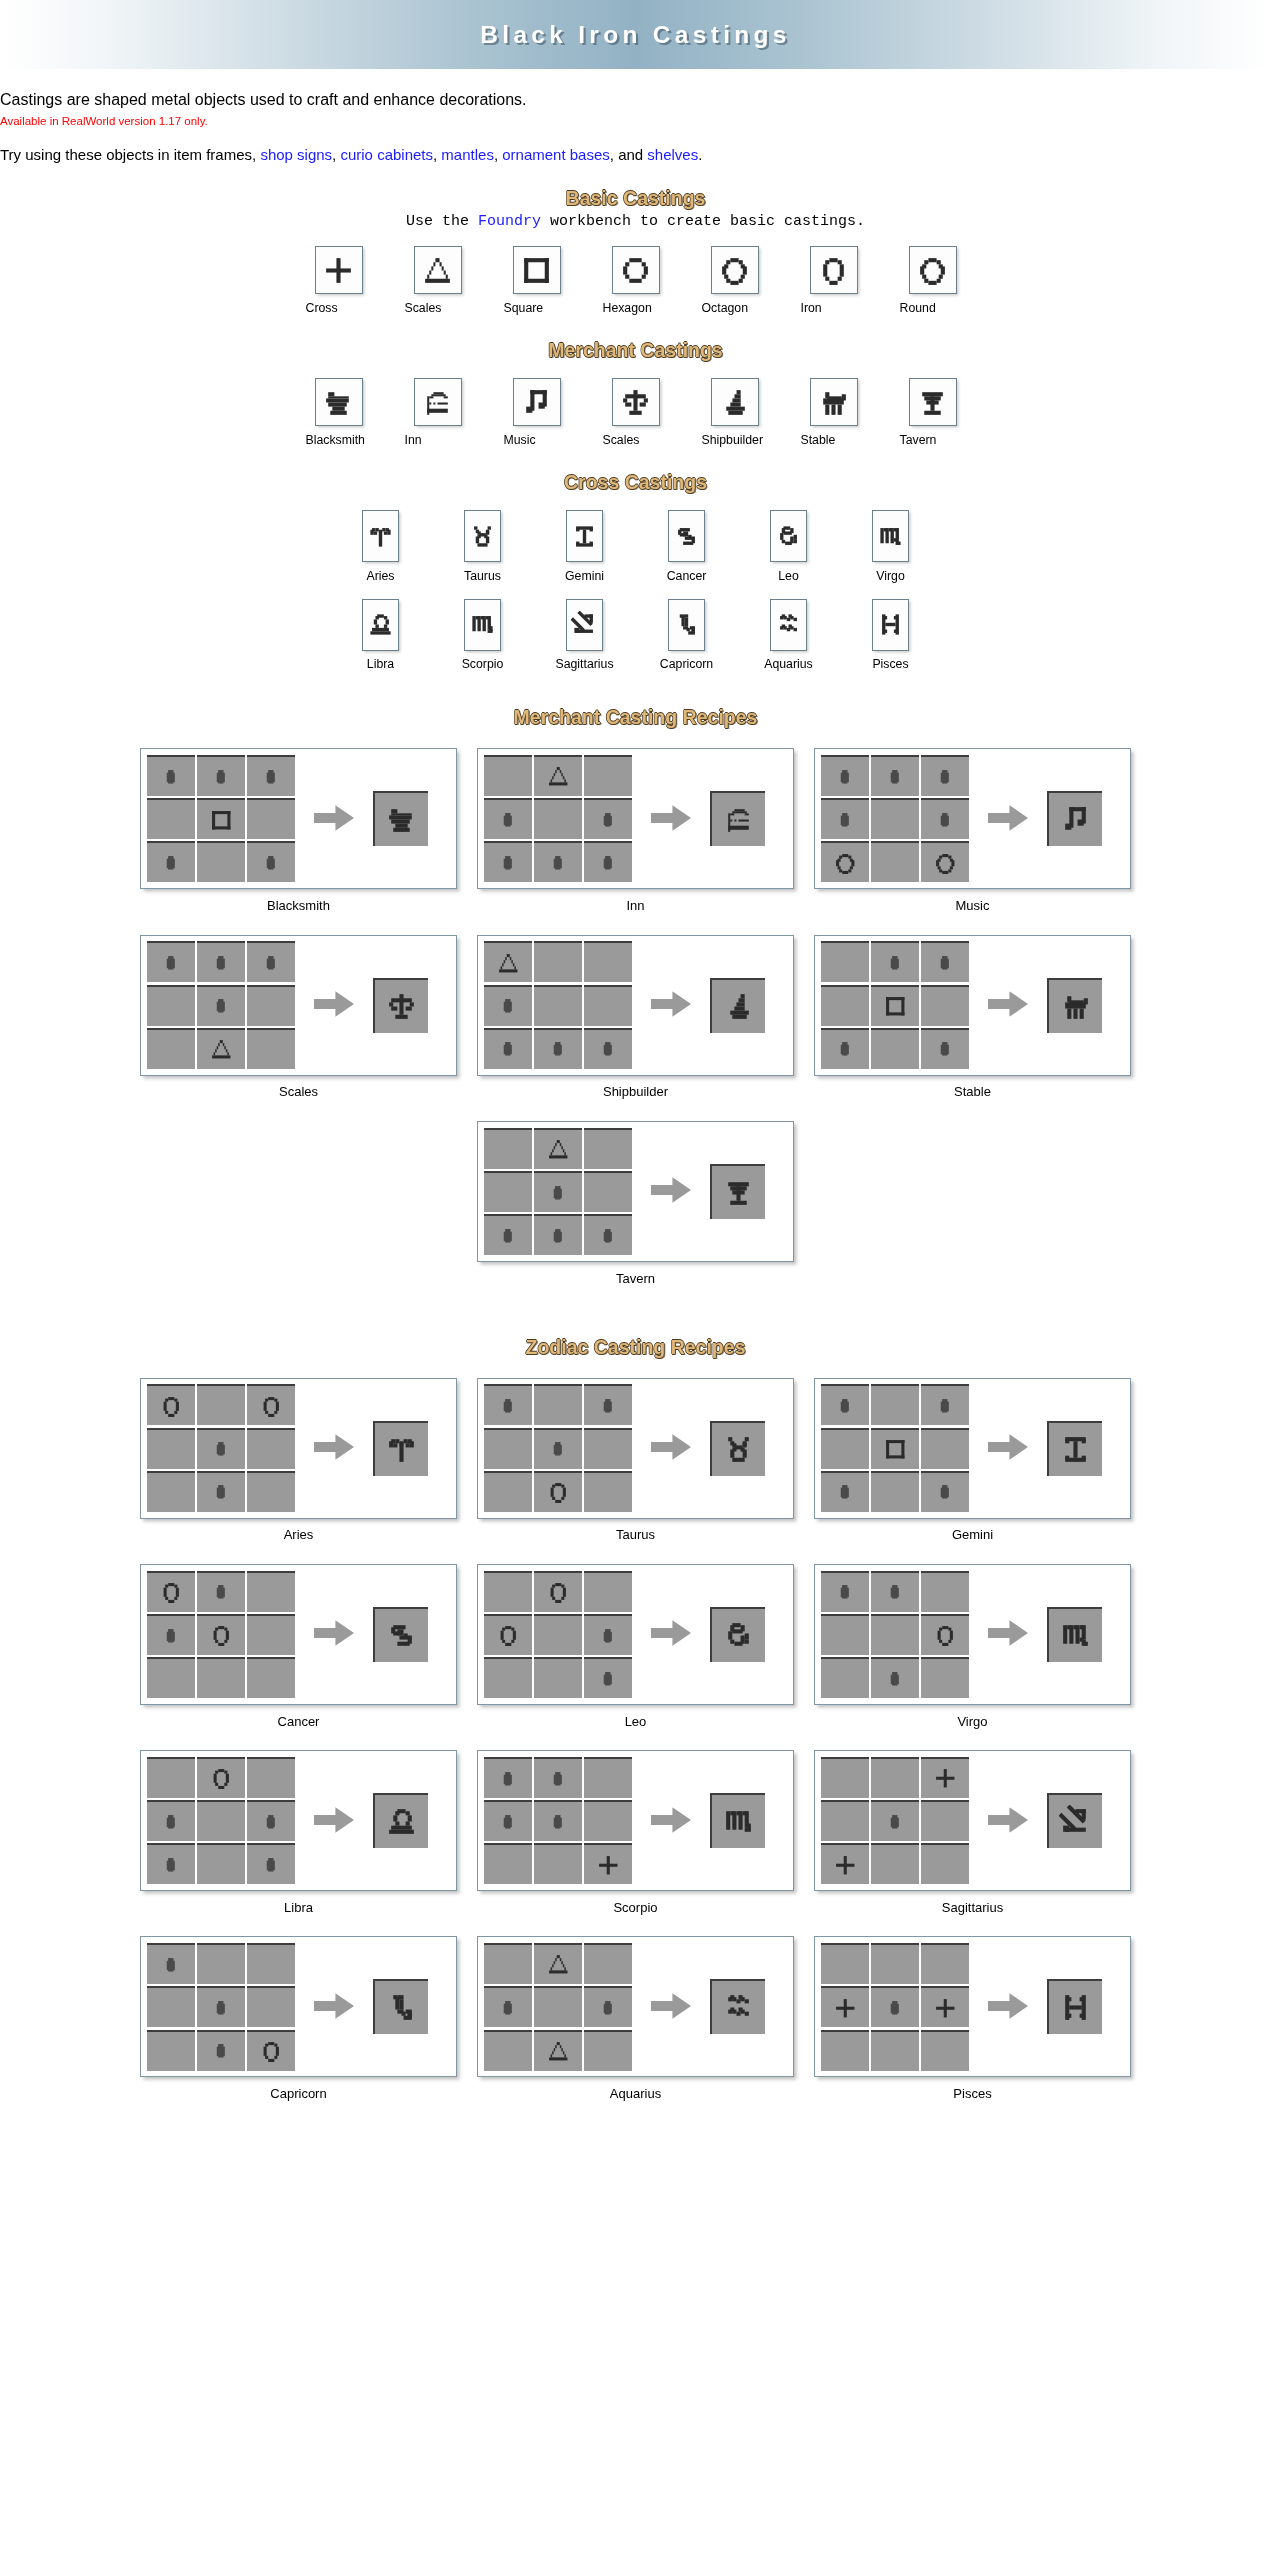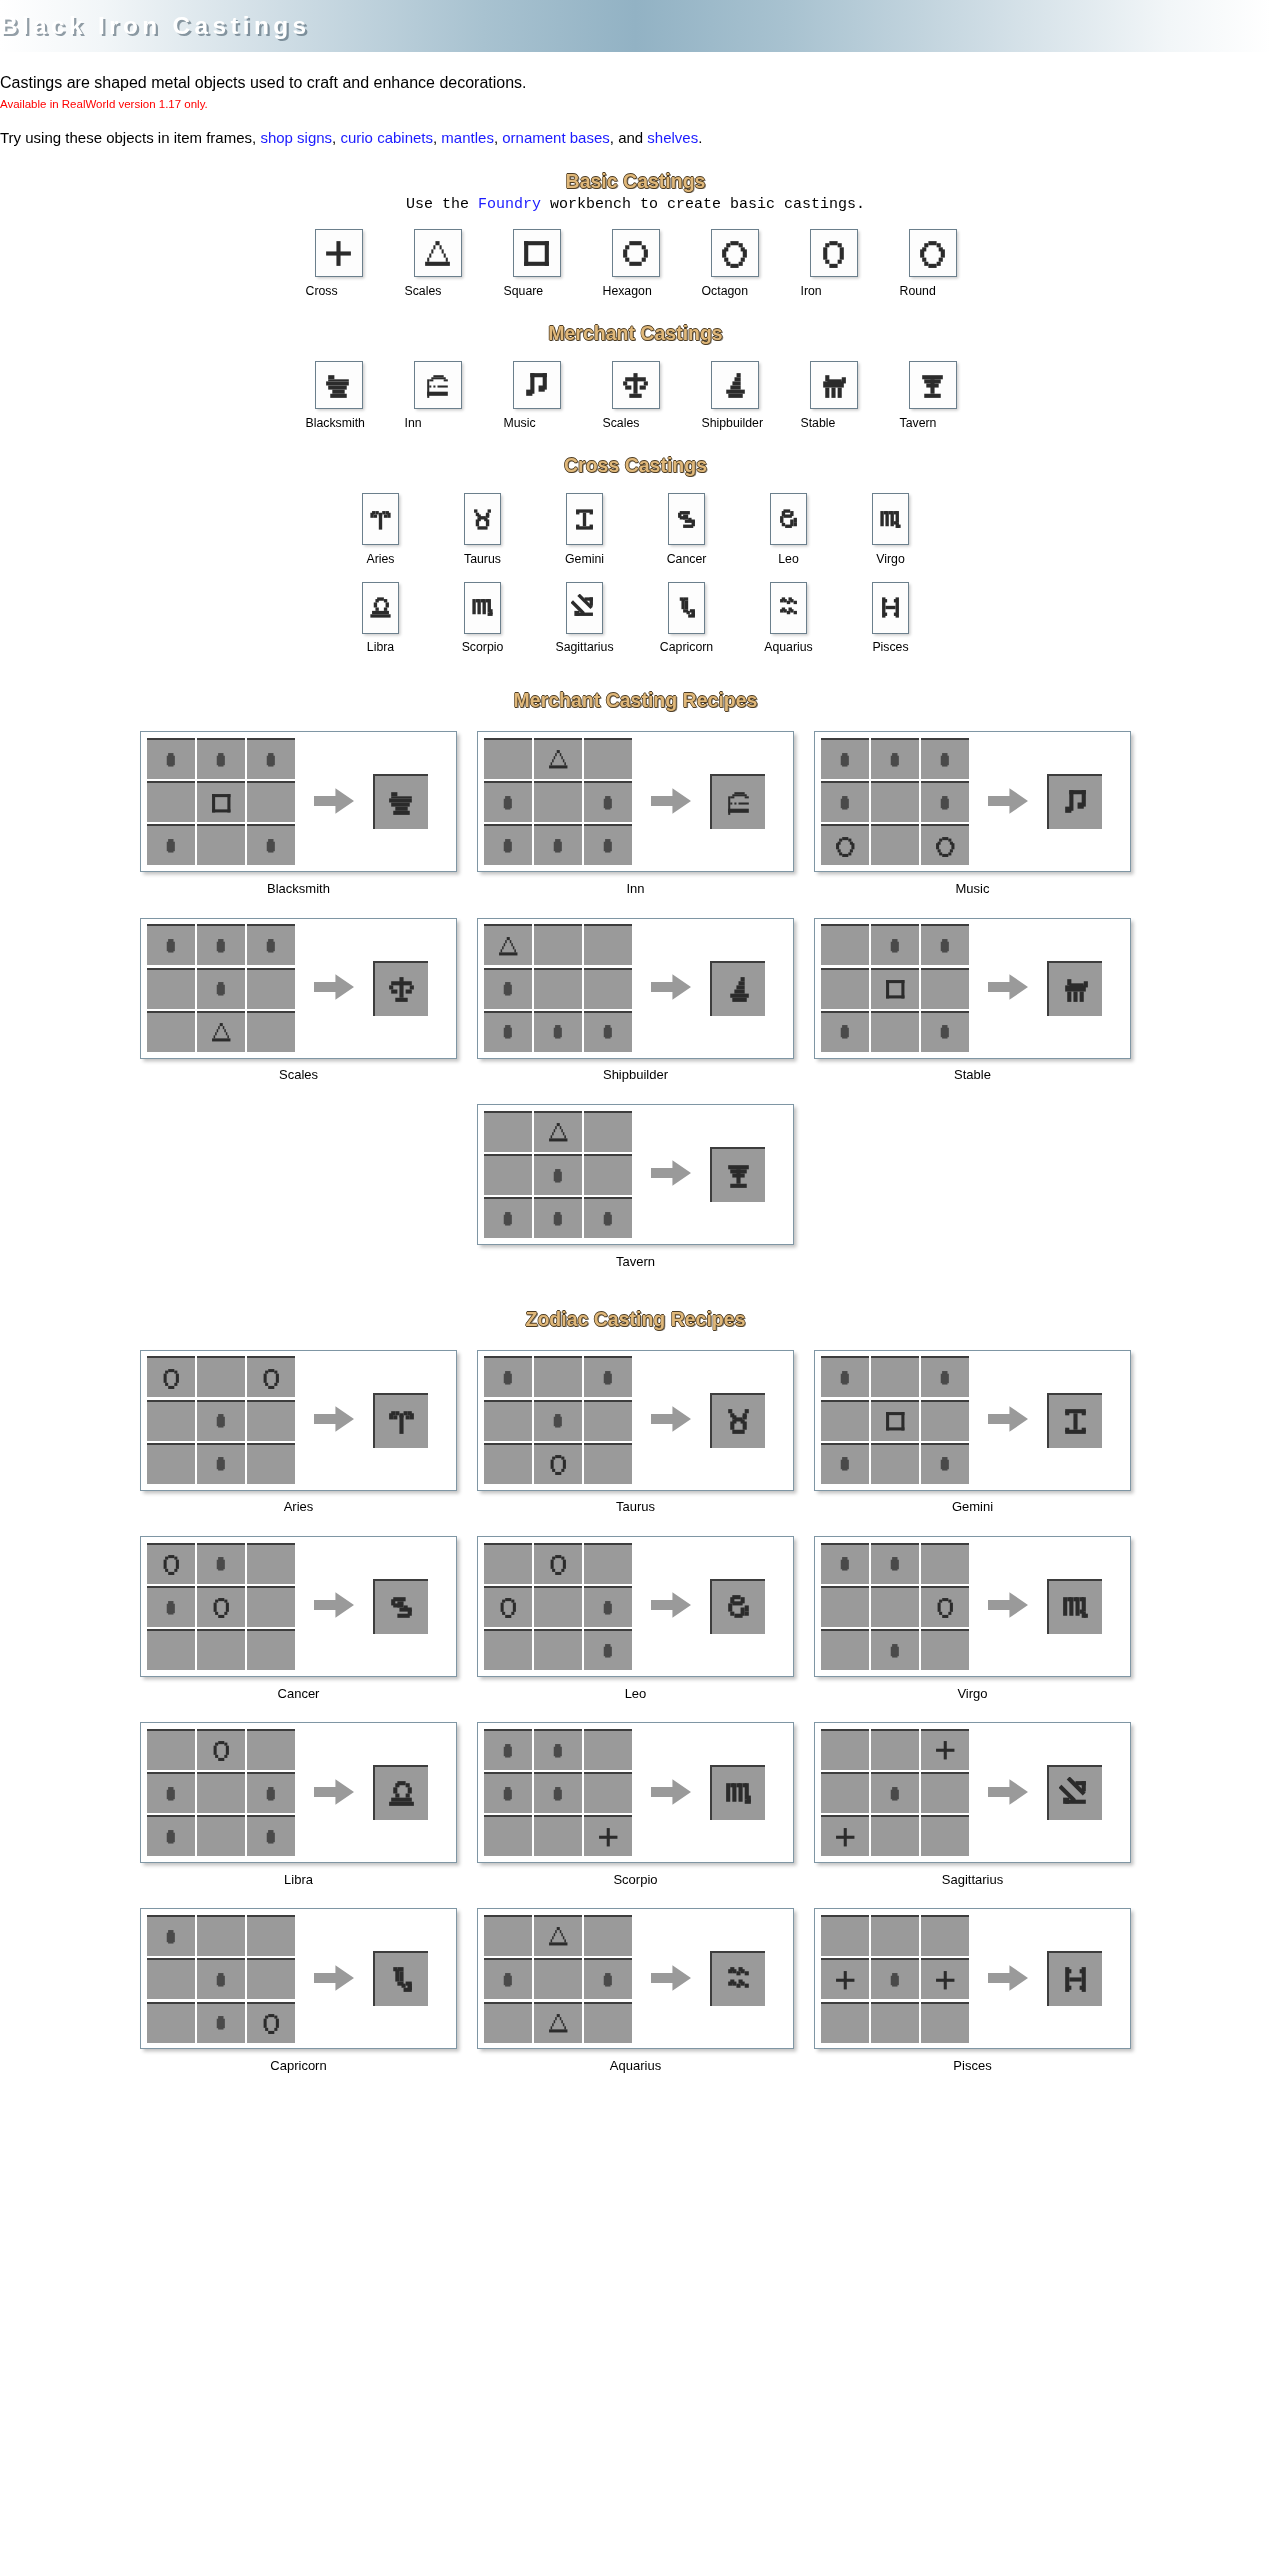--- a/index.html
+++ b/index.html
@@ -7,25 +7,25 @@
     width:1271px;
     background:#ffffff;
     font-family:"Liberation Sans", sans-serif;
     color:#000;
     -webkit-font-smoothing:none;
   }
   .page{width:1271px;position:relative;padding-bottom:43px;}
 
   
   .banner{
-    height:52px;
+    height:69px;
     background:linear-gradient(to right,
         #ffffff 0%, #f2f6f8 8%, #cfdde5 22%, #a8c2d0 38%,
         #92b2c4 50%, #a8c2d0 62%, #cfdde5 78%, #f2f6f8 92%, #ffffff 100%);
-    display:flex;align-items:center;justify-content:flex-start;
+    display:flex;align-items:center;justify-content:center;
     position:relative;overflow:hidden;
   }
   .banner-title{
     font-size:24.5px;font-weight:bold;letter-spacing:4.3px;color:#ffffff;
     text-shadow:2.2px 2.2px 0 rgba(60,80,95,.55);
     font-family:"Liberation Sans", sans-serif;
   }
 
   
   .intro{text-align:left;margin-top:20px;}
@@ -1015,21 +1015,21 @@
                 <rect x="7" y="5" width="2" height="7" class="pix"></rect>
                 <rect x="4" y="12" width="8" height="2" class="pix"></rect>
               </svg>
             </div>
           </div>
           <div class="recipe-label">Tavern</div>
         </div>
       </div>
   </div>
 
-  <div class="block" style="margin-top:39px;">
+  <div class="block" style="margin-top:50px;">
     <h2 class="sec-head">Zodiac Casting Recipes</h2>
     <div class="recipe-grid" id="zodiac-recipes">
         <div class="recipe">
           <div class="recipe-card">
             <div class="crafting">
               <div class="cell">
                 <svg width="24.5" height="24.5" viewBox="0 0 16 16">
                   <rect x="6" y="2" width="4" height="2" class="pix"></rect>
                   <rect x="4" y="3" width="2" height="2" class="pix"></rect>
                   <rect x="10" y="3" width="2" height="2" class="pix"></rect>

